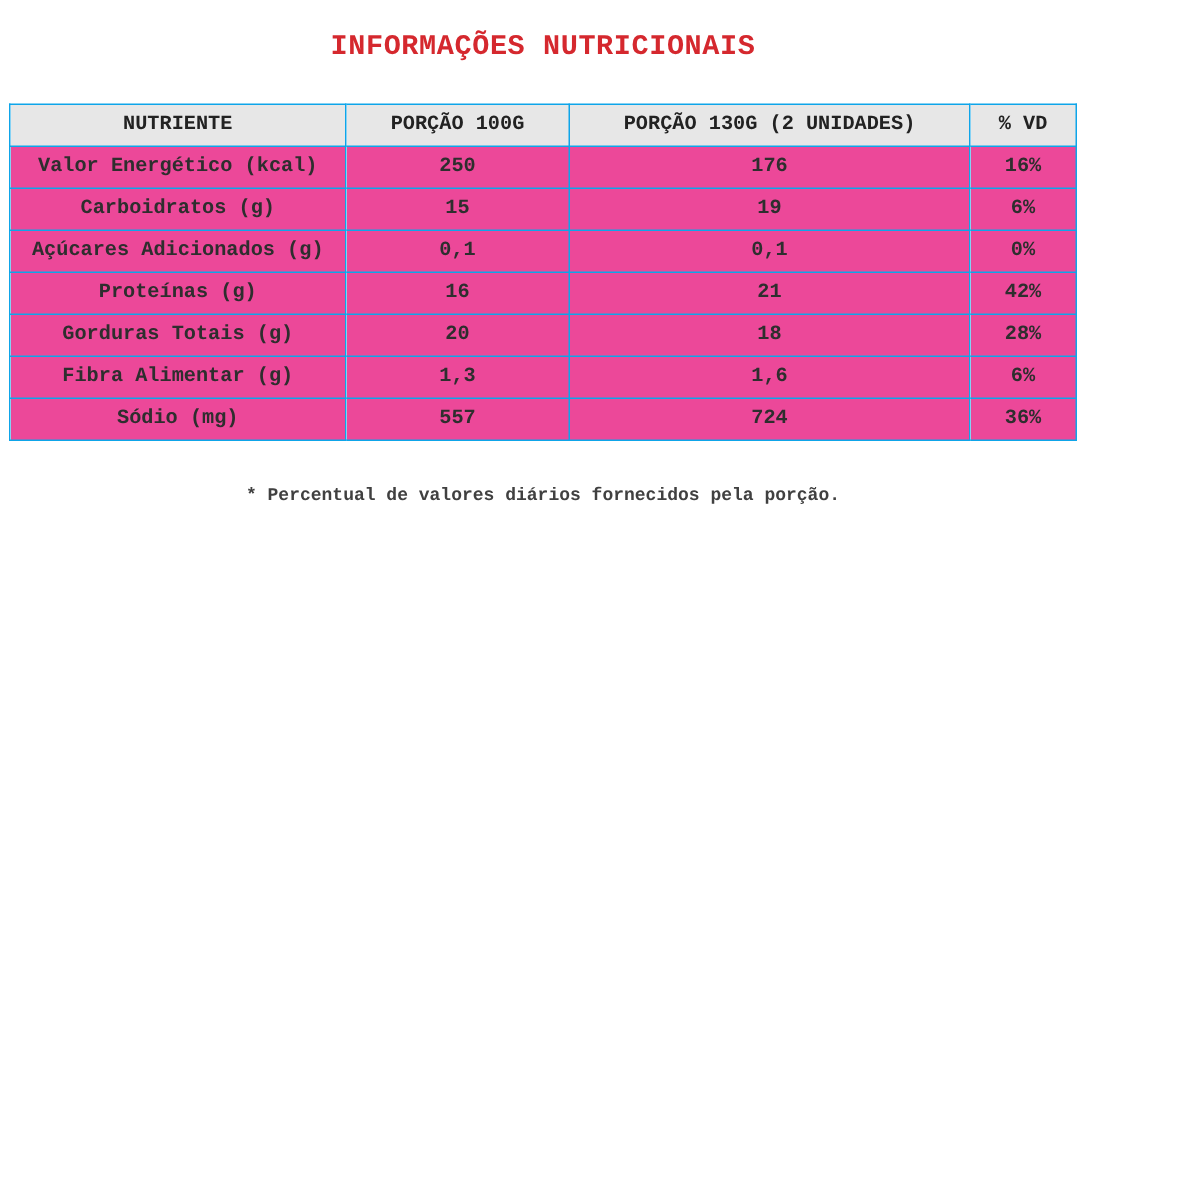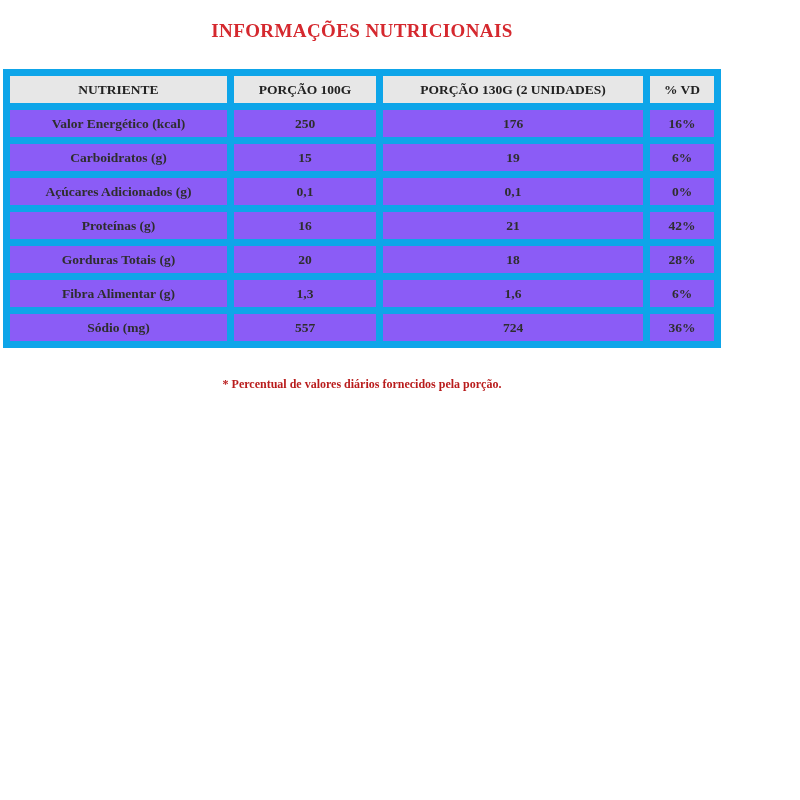--- a/index.html
+++ b/index.html
@@ -5,69 +5,69 @@
   html, body {
     margin: 0;
     padding: 0;
     background: #ffffff;
   }
   .page {
     position: relative;
     width: 724px;
     height: 800px;
     background: #ffffff;
-    font-family: Liberation Serif, serif;
+    font-family: Liberation Mono, monospace;
     color: #2a2a2a;
     overflow: hidden;
   }
   .page-title {
     padding-top: 20px;
     text-align: center;
     color: #d5282e;
     font-size: 19px;
     font-weight: 700;
     letter-spacing: 0.4px;
   }
   table.nutrition-table {
     border-collapse: collapse;
     table-layout: fixed;
     width: 711px;
     margin: 27px auto 0 auto;
   }
   .nutrition-table th,
   .nutrition-table td {
-    border: 7px solid #0ea5e9;
+    border: 1px solid #0ea5e9;
     text-align: center;
     vertical-align: middle;
     height: 27px;
     padding: 0 4px;
     font-size: 13.5px;
     overflow: hidden;
     white-space: nowrap;
   }
   .nutrition-table th {
     background: #e7e7e7;
     font-weight: 700;
     color: #222222;
   }
   .nutrition-table td {
-    background: #8b5cf6;
+    background: #ec4899;
     font-weight: 600;
     color: #2e2e2e;
   }
   .col-nutrient  { width: 224px; }
   .col-p100      { width: 149px; }
   .col-p130      { width: 267px; }
   .col-vd        { width: 71px;  }
   .footnote {
     margin-top: 29px;
     text-align: center;
     font-size: 12px;
     font-weight: 700;
-    color: #b91c1c;
+    color: #404040;
   }
 </style>
 </head>
 <body>
 
 <div class="page">
 
   <div class="page-title">INFORMAÇÕES NUTRICIONAIS</div>
 
   <table class="nutrition-table">

